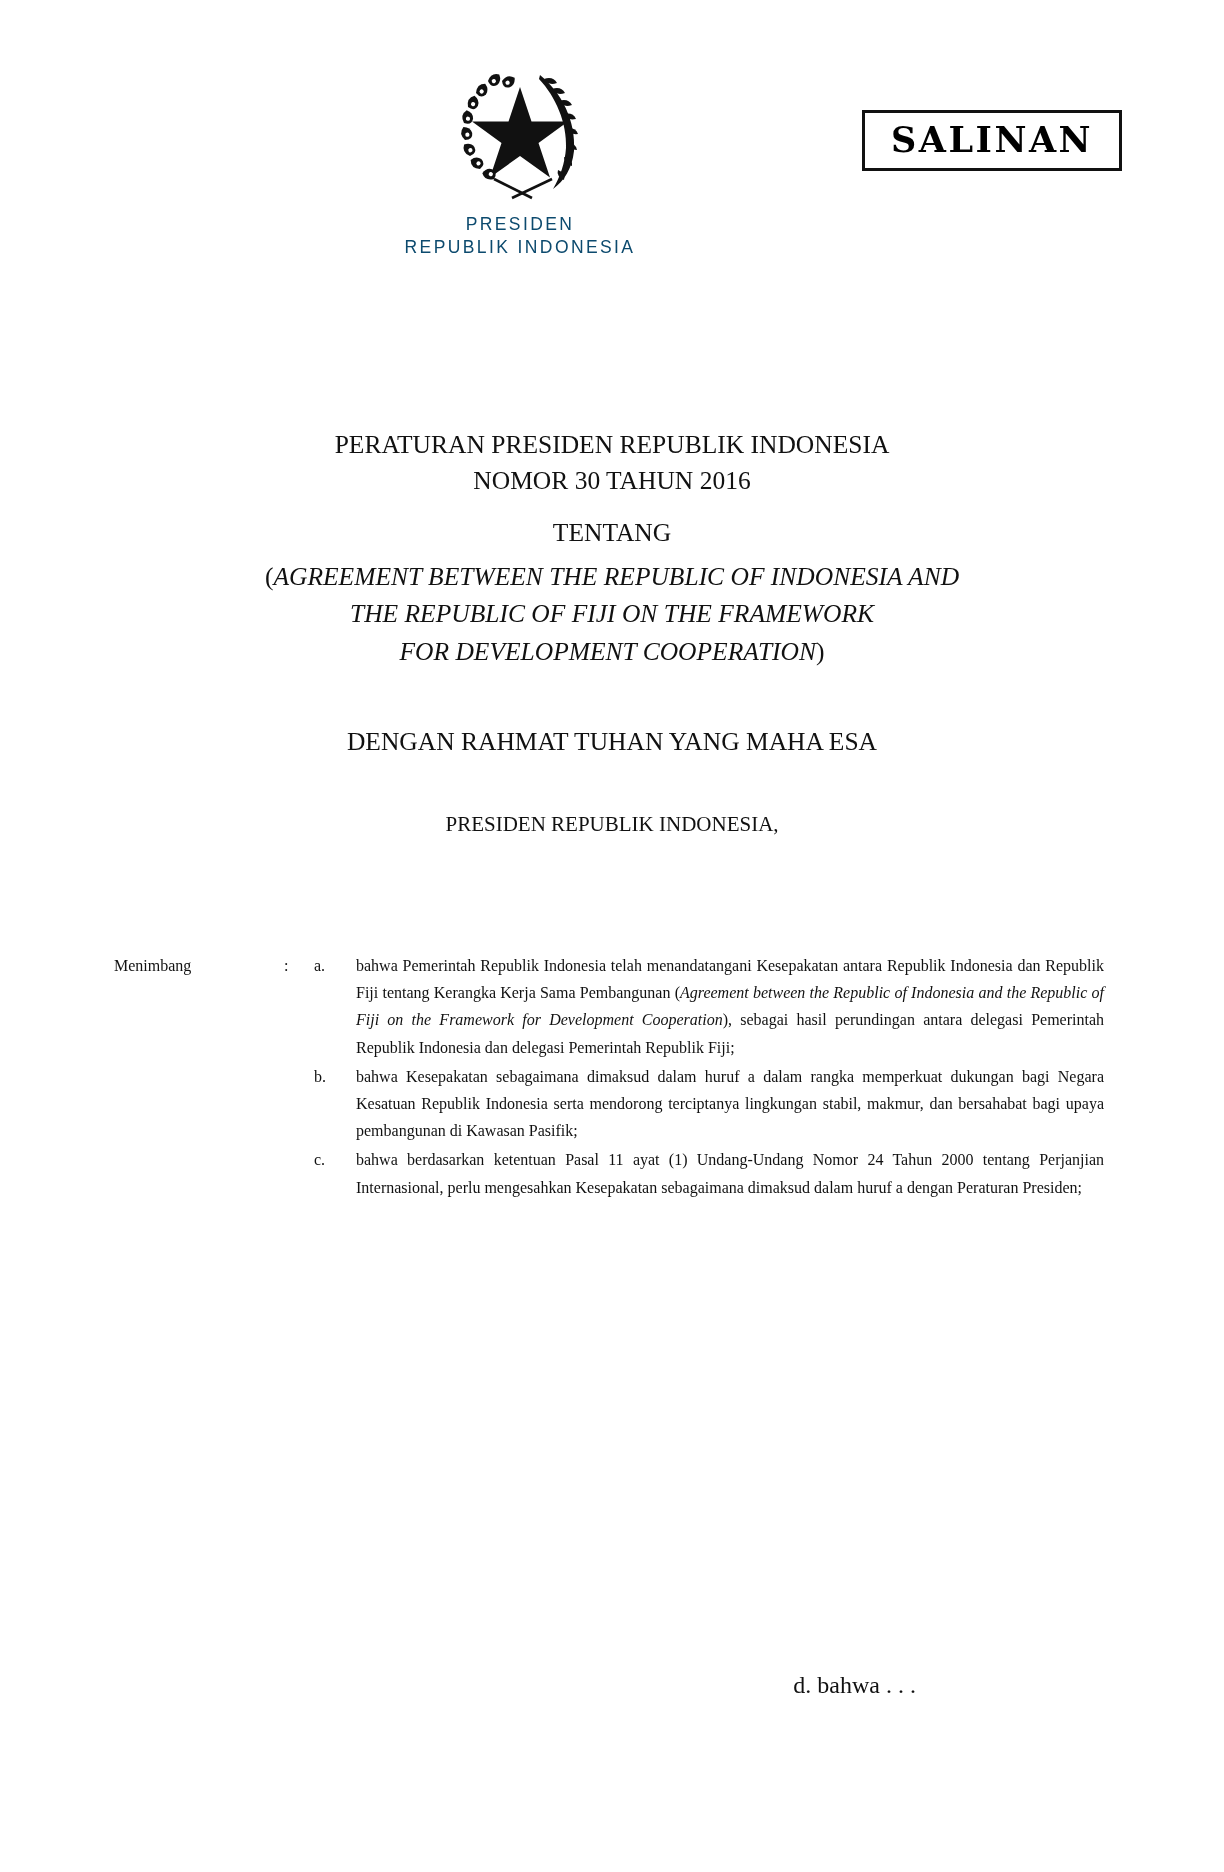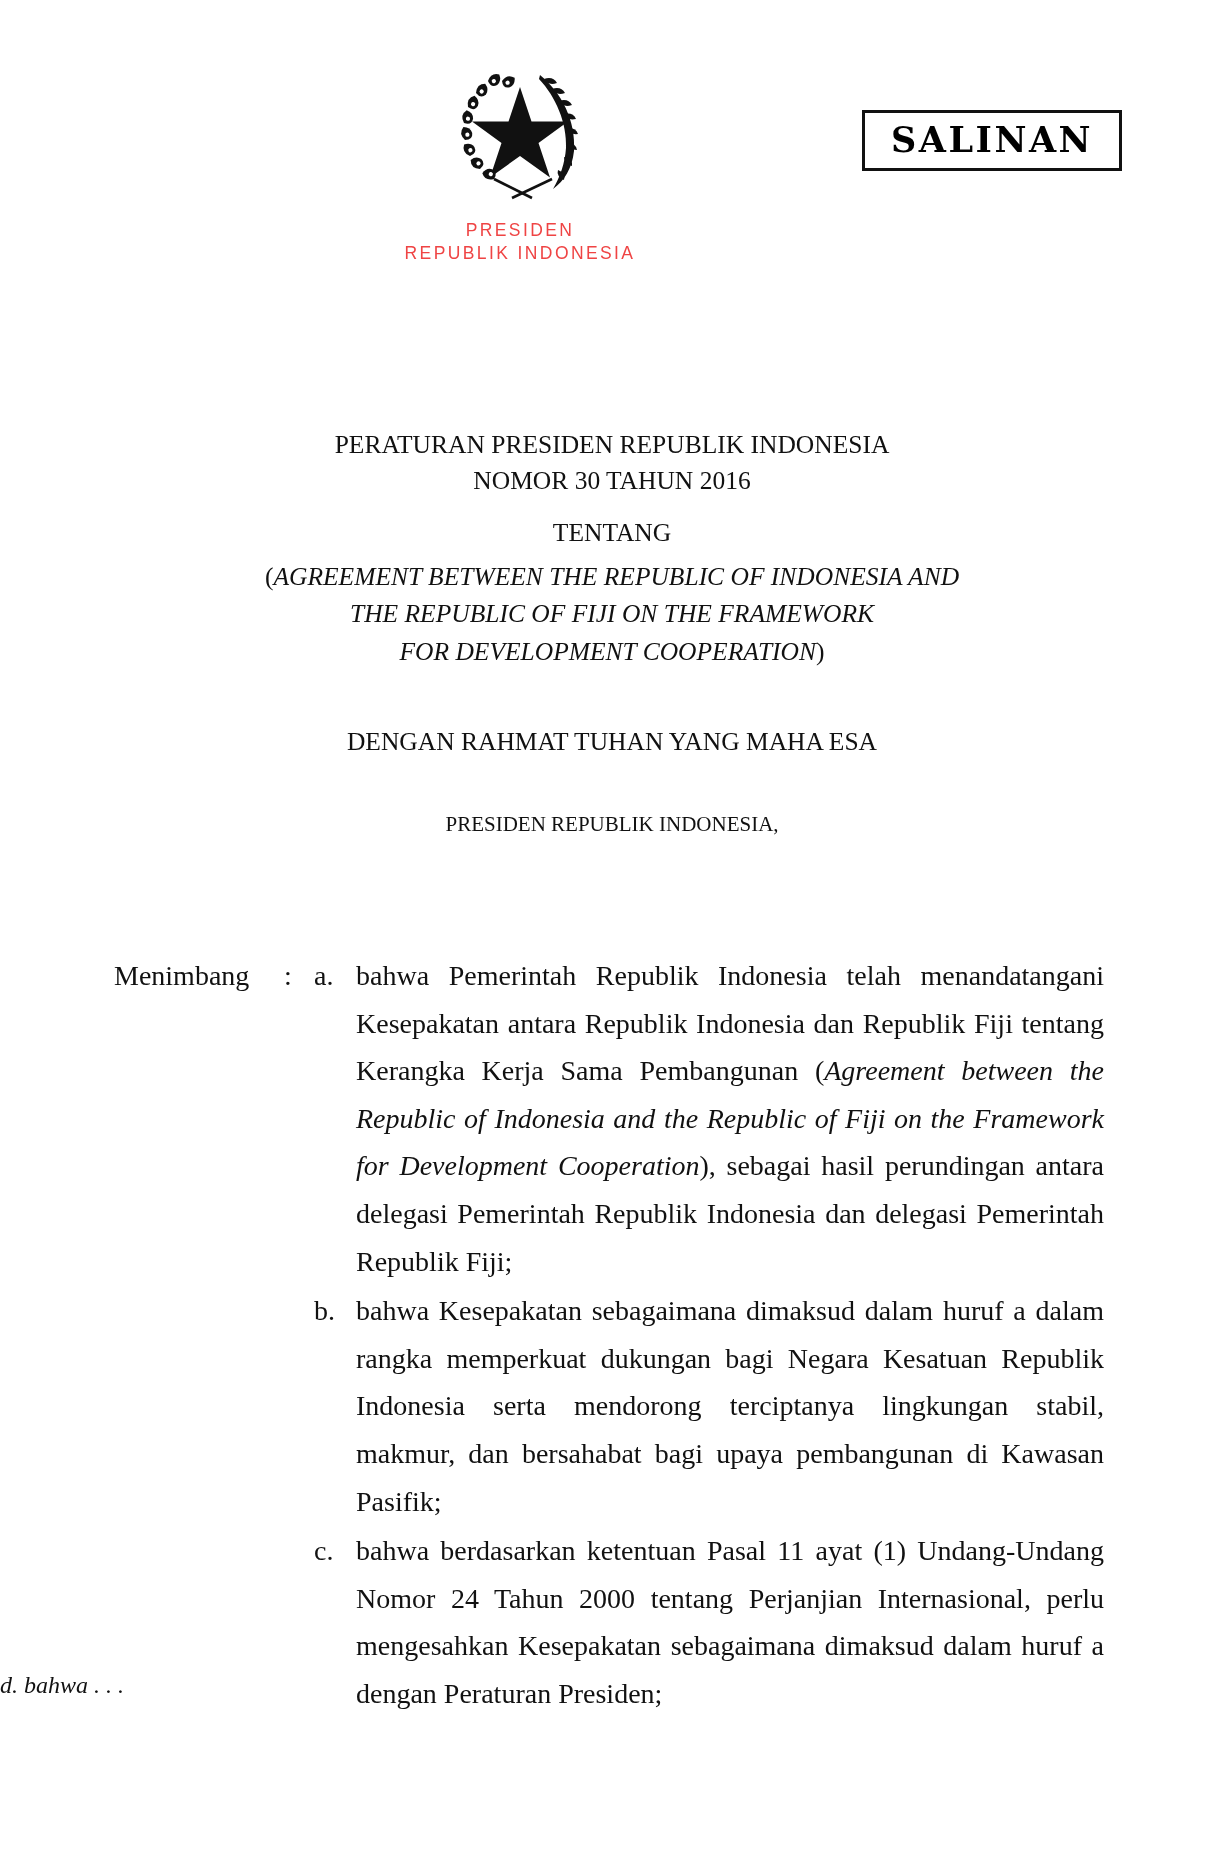--- a/index.html
+++ b/index.html
@@ -34,26 +34,26 @@
     width: 240px;
     text-align: center;
   }
   .emblem {
     width: 160px;
     height: 150px;
     margin: 0 auto;
     display: block;
   }
   .emblem-caption {
-    margin-top: 14px;
+    margin-top: 8px;
     font-family: "Liberation Sans", "DejaVu Sans", sans-serif;
     font-size: 17.5px;
     letter-spacing: 2.4px;
     line-height: 1.32;
-    color: #ef4444;
+    color: #0c4a6e;
     white-space: pre-line;
     text-align: center;
   }
 
   .salinan-stamp {
     position: absolute;
     left: 862px;
     top: 110px;
     border: 3px solid #111111;
     padding: 9px 26px 11px 26px;
@@ -112,21 +112,21 @@
     text-align: center;
     font-size: 21px;
   }
 
   
   .body-block {
     position: absolute;
     left: 0;
     top: 952px;
     width: 1224px;
-    font-size: 28px;
+    font-size: 16px;
     line-height: 1.70;
   }
   .clause-row {
     position: relative;
     display: flex;
     align-items: flex-start;
   }
   .label-col {
     width: 170px;
     margin-left: 114px;
@@ -165,23 +165,22 @@
   }
   em.it { font-style: italic; }
 
   .footer-cont {
     position: absolute;
     left: 0;
     top: 1672px;
     width: 1020px;
     padding-right: 104px;
     box-sizing: border-box;
-    text-align: left;
+    text-align: right;
     font-size: 24px;
-    font-style: italic;
   }
 </style>
 </head>
 <body>
 
 <div class="page">
 
   <div class="header">
 
     <div class="emblem-block">

